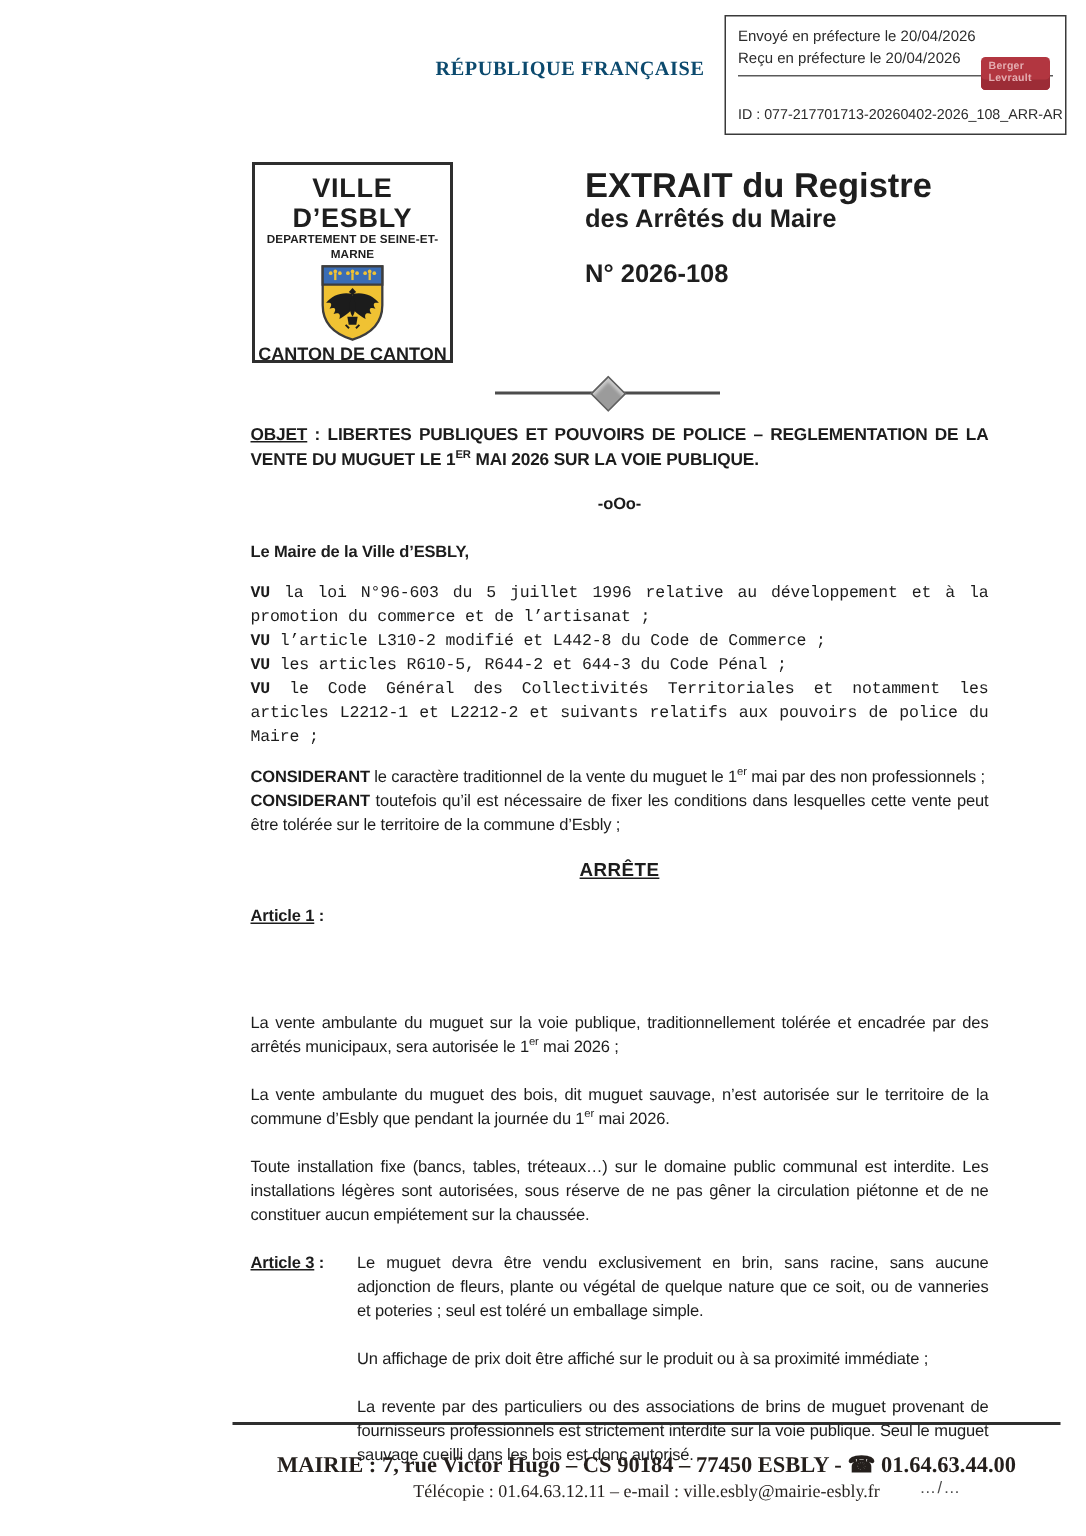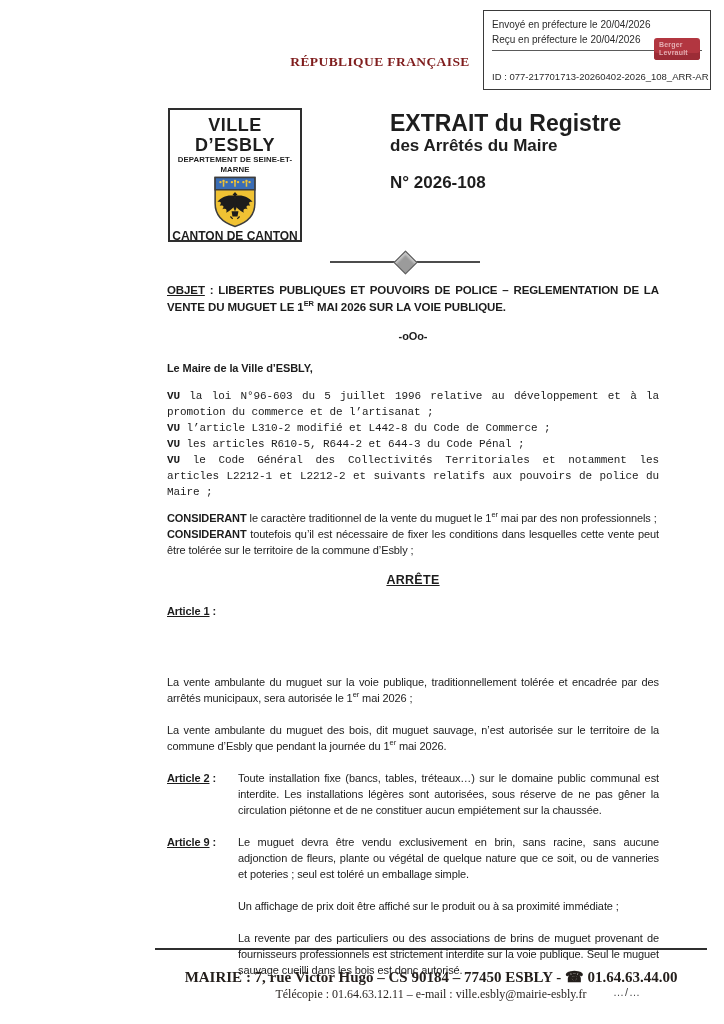--- a/index.html
+++ b/index.html
@@ -11,23 +11,23 @@
   .stamp-box{position:absolute;left:483px;top:10px;width:228px;border:1px solid #3a3a3a;
              padding:6px 8px 5px 8px;box-sizing:border-box;font-size:10px;line-height:15px;color:#2b2b2b;}
   .stamp-line{white-space:nowrap;}
   .stamp-id{border-top:1px solid #5a5a5a;margin-top:3px;padding-top:18px;white-space:nowrap;font-size:9.5px;}
   .bl-logo{position:absolute;right:10px;top:27px;width:46px;height:22px;border-radius:3px;
            background:#b23640;color:#e5aeb2;font-size:7px;line-height:8px;font-weight:bold;
            padding:3px 0 0 5px;box-sizing:border-box;letter-spacing:0.2px;
            box-shadow:inset 0 -7px 0 #9c2c36;}
 
   
-  .republique{position:absolute;left:255px;top:54px;width:250px;text-align:center;
+  .republique{position:absolute;left:255px;top:38px;width:250px;text-align:center;
               font-family:"Liberation Serif", serif;font-weight:bold;font-size:13.5px;
-              letter-spacing:0.4px;color:#7f1d1d;}
+              letter-spacing:0.4px;color:#0c4a6e;}
 
   
   .city-box{position:absolute;left:168px;top:108px;width:134px;height:134px;border:2px solid #2e2e2e;
             box-sizing:border-box;text-align:center;overflow:hidden;}
   .city-name{font-size:18px;font-weight:bold;letter-spacing:0.5px;margin-top:5px;line-height:20px;}
   .city-dept{font-size:7.8px;font-weight:bold;line-height:10px;letter-spacing:0.1px;}
   .crest{margin:1px auto 0 auto;display:block;}
   .city-canton{font-size:12px;font-weight:bold;line-height:14px;margin-top:1px;}
   .city-arr{font-size:12px;font-weight:bold;line-height:14px;}
   .city-cp{font-size:12px;font-weight:bold;line-height:14px;}
@@ -163,28 +163,27 @@
 
       <div class="article">
         <div class="article-label"><span class="u">Article 1</span><span> :</span></div>
         <div class="article-body">
           <p><span>La vente ambulante du muguet sur la voie publique, traditionnellement tolérée et encadrée par des arrêtés municipaux, sera autorisée le 1</span><sup>er</sup><span> mai 2026 ;</span></p>
           <p><span>La vente ambulante du muguet des bois, dit muguet sauvage, n’est autorisée sur le territoire de la commune d’Esbly que pendant la journée du 1</span><sup>er</sup><span> mai 2026.</span></p>
         </div>
       </div>
 
       <div class="article">
-        <div class="article-label"><span class="u">Article 2</span><span> :</span></div>
         <div class="article-body">
           <p><span>Toute installation fixe (bancs, tables, tréteaux…) sur le domaine public communal est interdite. Les installations légères sont autorisées, sous réserve de ne pas gêner la circulation piétonne et de ne constituer aucun empiétement sur la chaussée.</span><sup></sup><span></span></p>
         </div>
       </div>
 
       <div class="article">
-        <div class="article-label"><span class="u">Article 9</span><span> :</span></div>
+        <div class="article-label"><span class="u">Article 3</span><span> :</span></div>
         <div class="article-body">
           <p><span>Le muguet devra être vendu exclusivement en brin, sans racine, sans aucune adjonction de fleurs, plante ou végétal de quelque nature que ce soit, ou de vanneries et poteries ; seul est toléré un emballage simple.</span><sup></sup><span></span></p>
           <p><span>Un affichage de prix doit être affiché sur le produit ou à sa proximité immédiate ;</span><sup></sup><span></span></p>
           <p><span>La revente par des particuliers ou des associations de brins de muguet provenant de fournisseurs professionnels est strictement interdite sur la voie publique. Seul le muguet sauvage cueilli dans les bois est donc autorisé.</span><sup></sup><span></span></p>
         </div>
       </div>
 
     </div>
 
     <div class="continuation">…/…</div>

